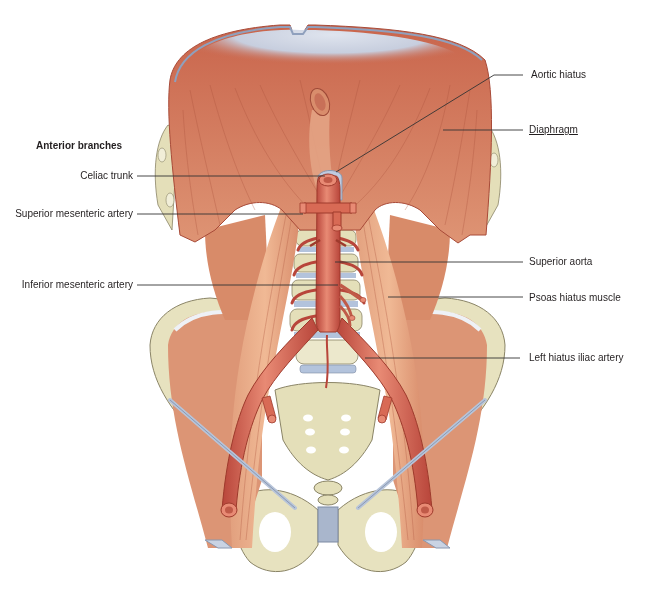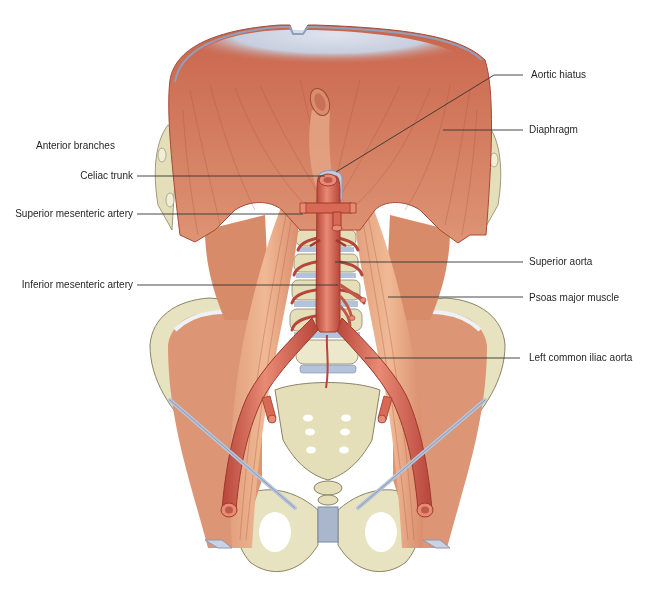--- a/index.html
+++ b/index.html
@@ -1,21 +1,21 @@
 <!DOCTYPE html>
 <html><head>
 <meta charset="utf-8">
 <style>
   html, body { margin: 0; padding: 0; background: #ffffff; }
   body { width: 650px; height: 599px; position: relative; overflow: hidden;
          font-family: "Liberation Sans", sans-serif; color: #231f20; }
   #stage { position: absolute; left: 0; top: 0; width: 650px; height: 599px; }
   svg.art { position: absolute; left: 0; top: 0; }
   .label { position: absolute; font-size: 10px; line-height: 13px; white-space: nowrap; color: #231f20; }
-  .label.heading { font-weight: normal; }
+  .label.heading { font-weight: bold; }
   .label.left { text-align: right; }
 </style>
 </head>
 <body>
 
 <div id="stage">
 
   <svg class="art" width="650" height="599" viewBox="0 0 650 599">
     <defs>
       <linearGradient id="musG" x1="0" y1="0" x2="0" y2="1">
@@ -205,17 +205,17 @@
     </g>
   </svg>
 
   <div class="label heading" style="left:36px; top:139px;">Anterior branches</div>
 
   <div class="label left" style="right:517px; top:169px;margin-left:32px;">Celiac trunk</div>
   <div class="label left" style="right:517px; top:207px;">Superior mesenteric artery</div>
   <div class="label left" style="right:517px; top:278px;">Inferior mesenteric artery</div>
 
   <div class="label" style="left:531px; top:68px;">Aortic hiatus</div>
-  <div class="label" style="left:529px; top:123px;">Diaphragm</div>
+  <div class="label" style="left:529px; top:123px;text-decoration:underline;">Diaphragm</div>
   <div class="label" style="left:529px; top:255px;">Superior aorta</div>
-  <div class="label" style="left:529px; top:291px;">Psoas major muscle</div>
-  <div class="label" style="left:529px; top:351px;">Left common iliac aorta</div>
+  <div class="label" style="left:529px; top:291px;">Psoas hiatus muscle</div>
+  <div class="label" style="left:529px; top:351px;">Left hiatus iliac artery</div>
 </div>
 
 </body></html>

